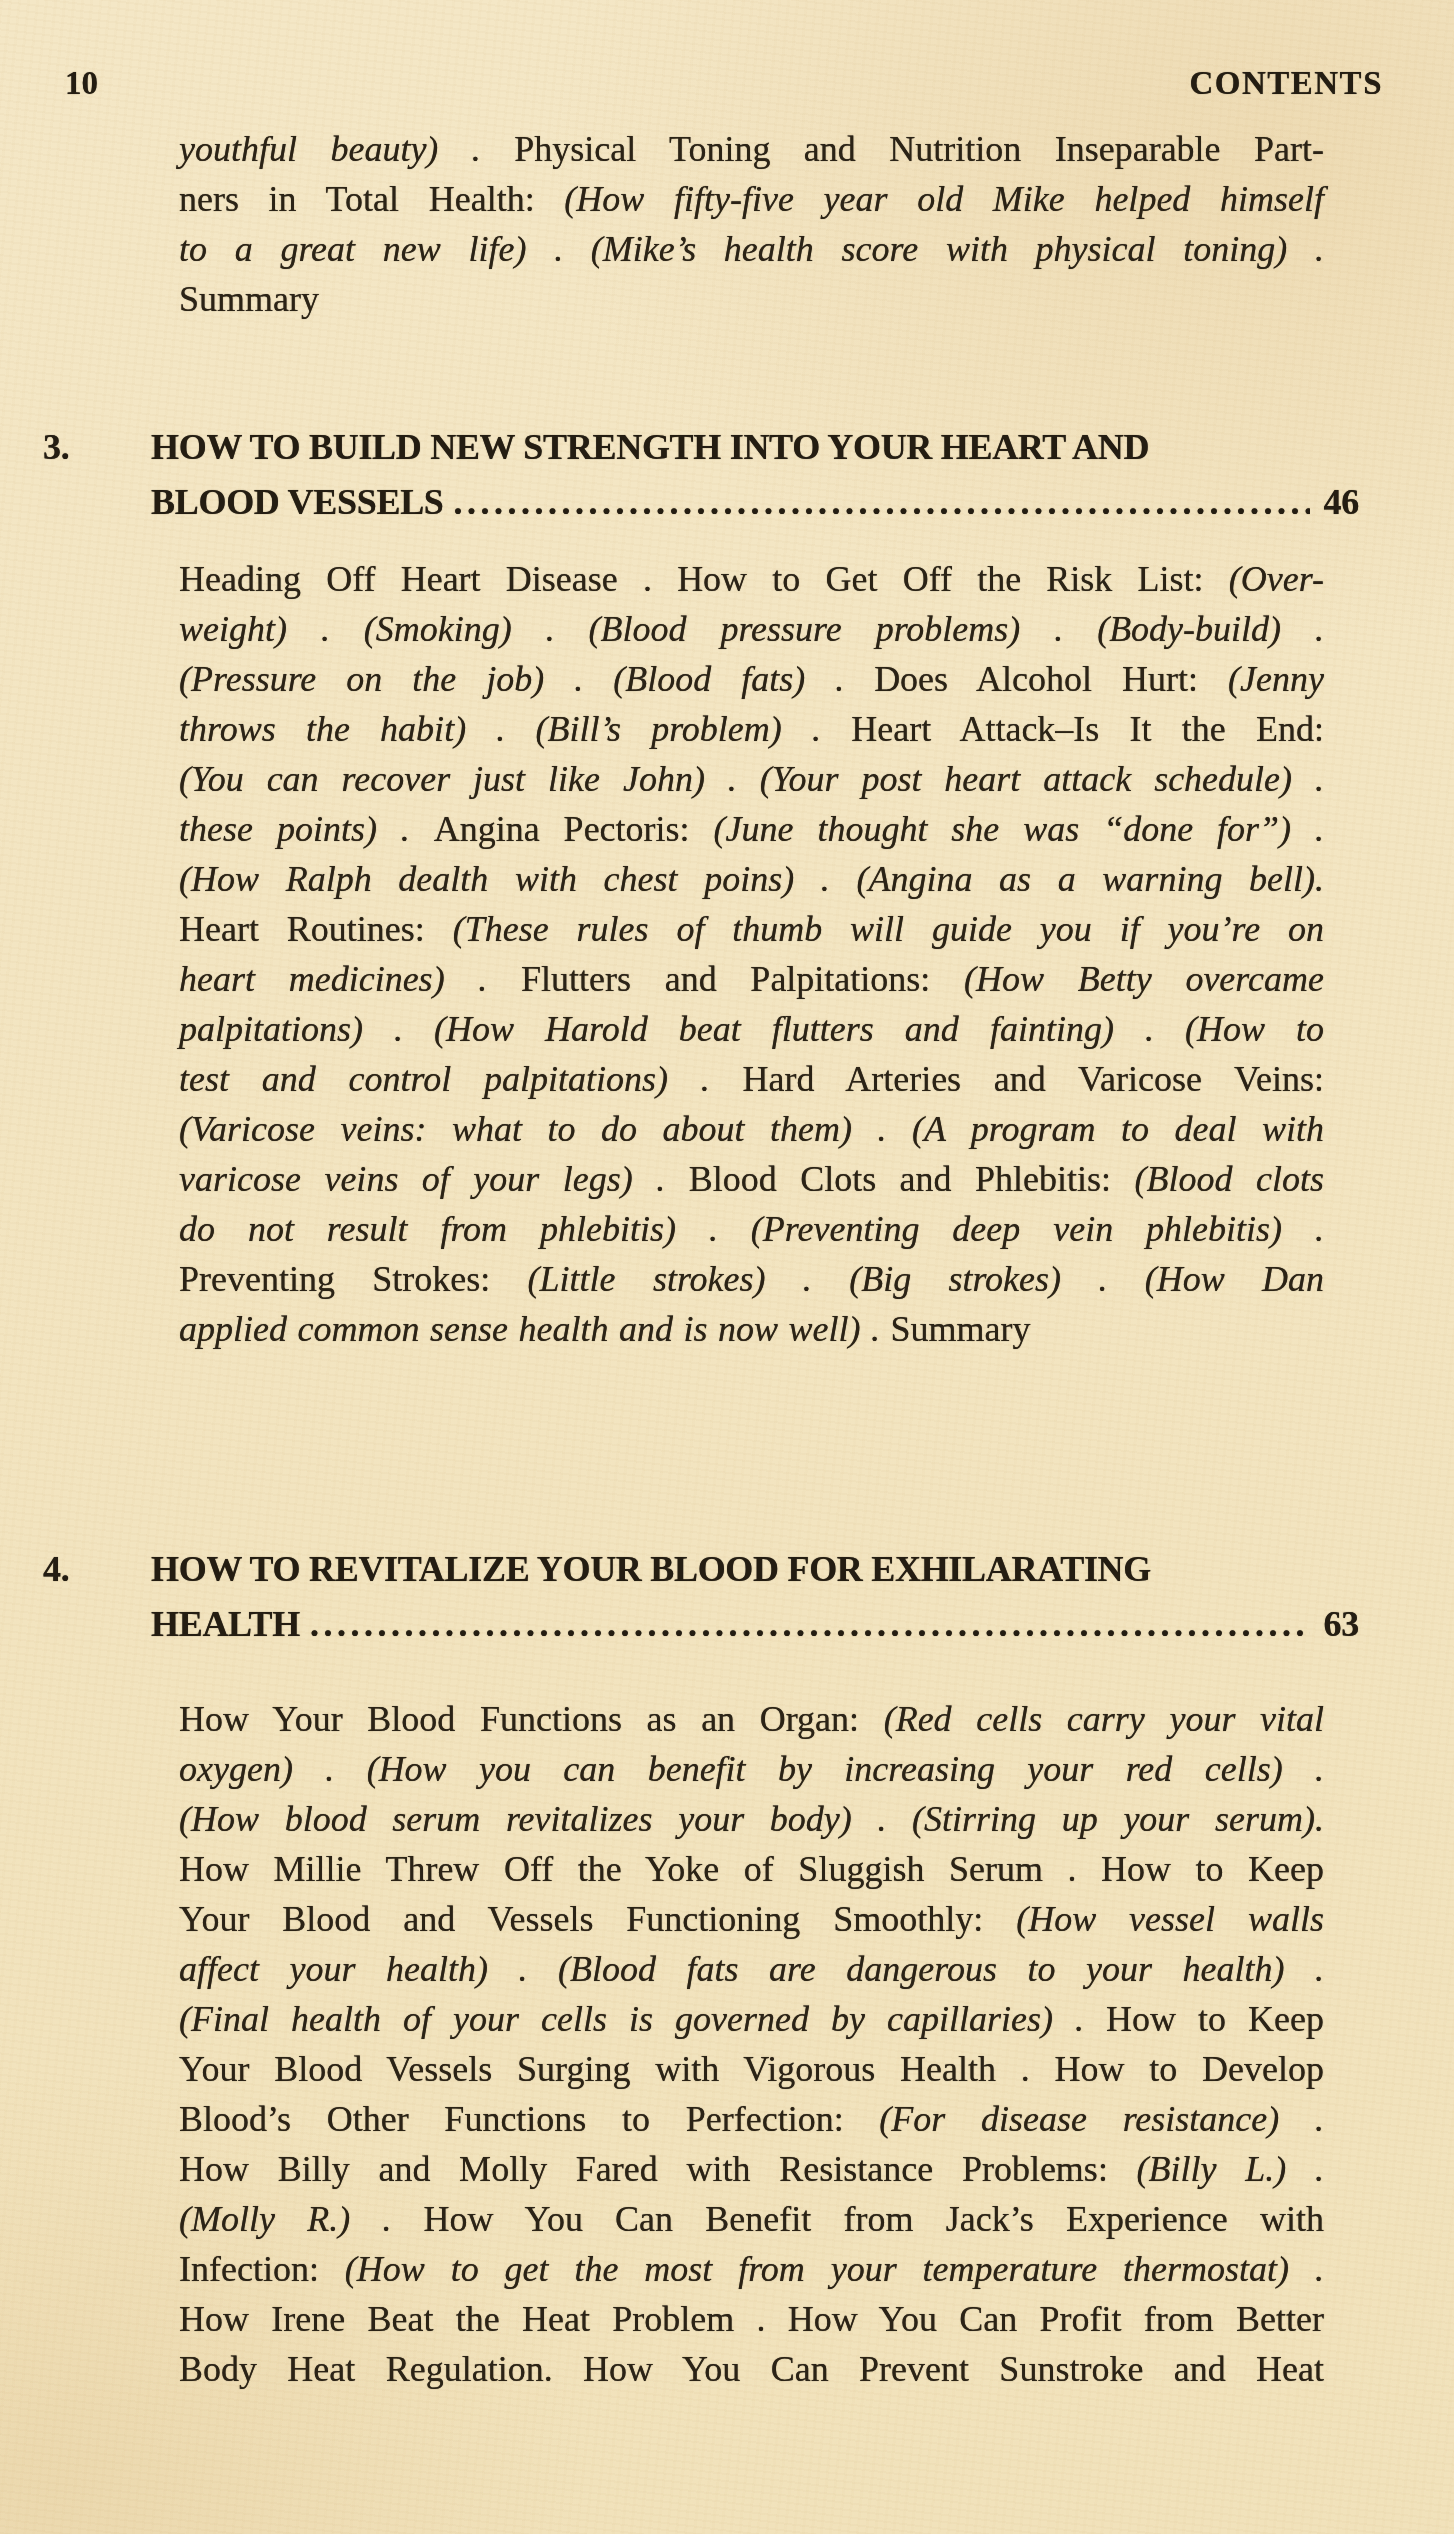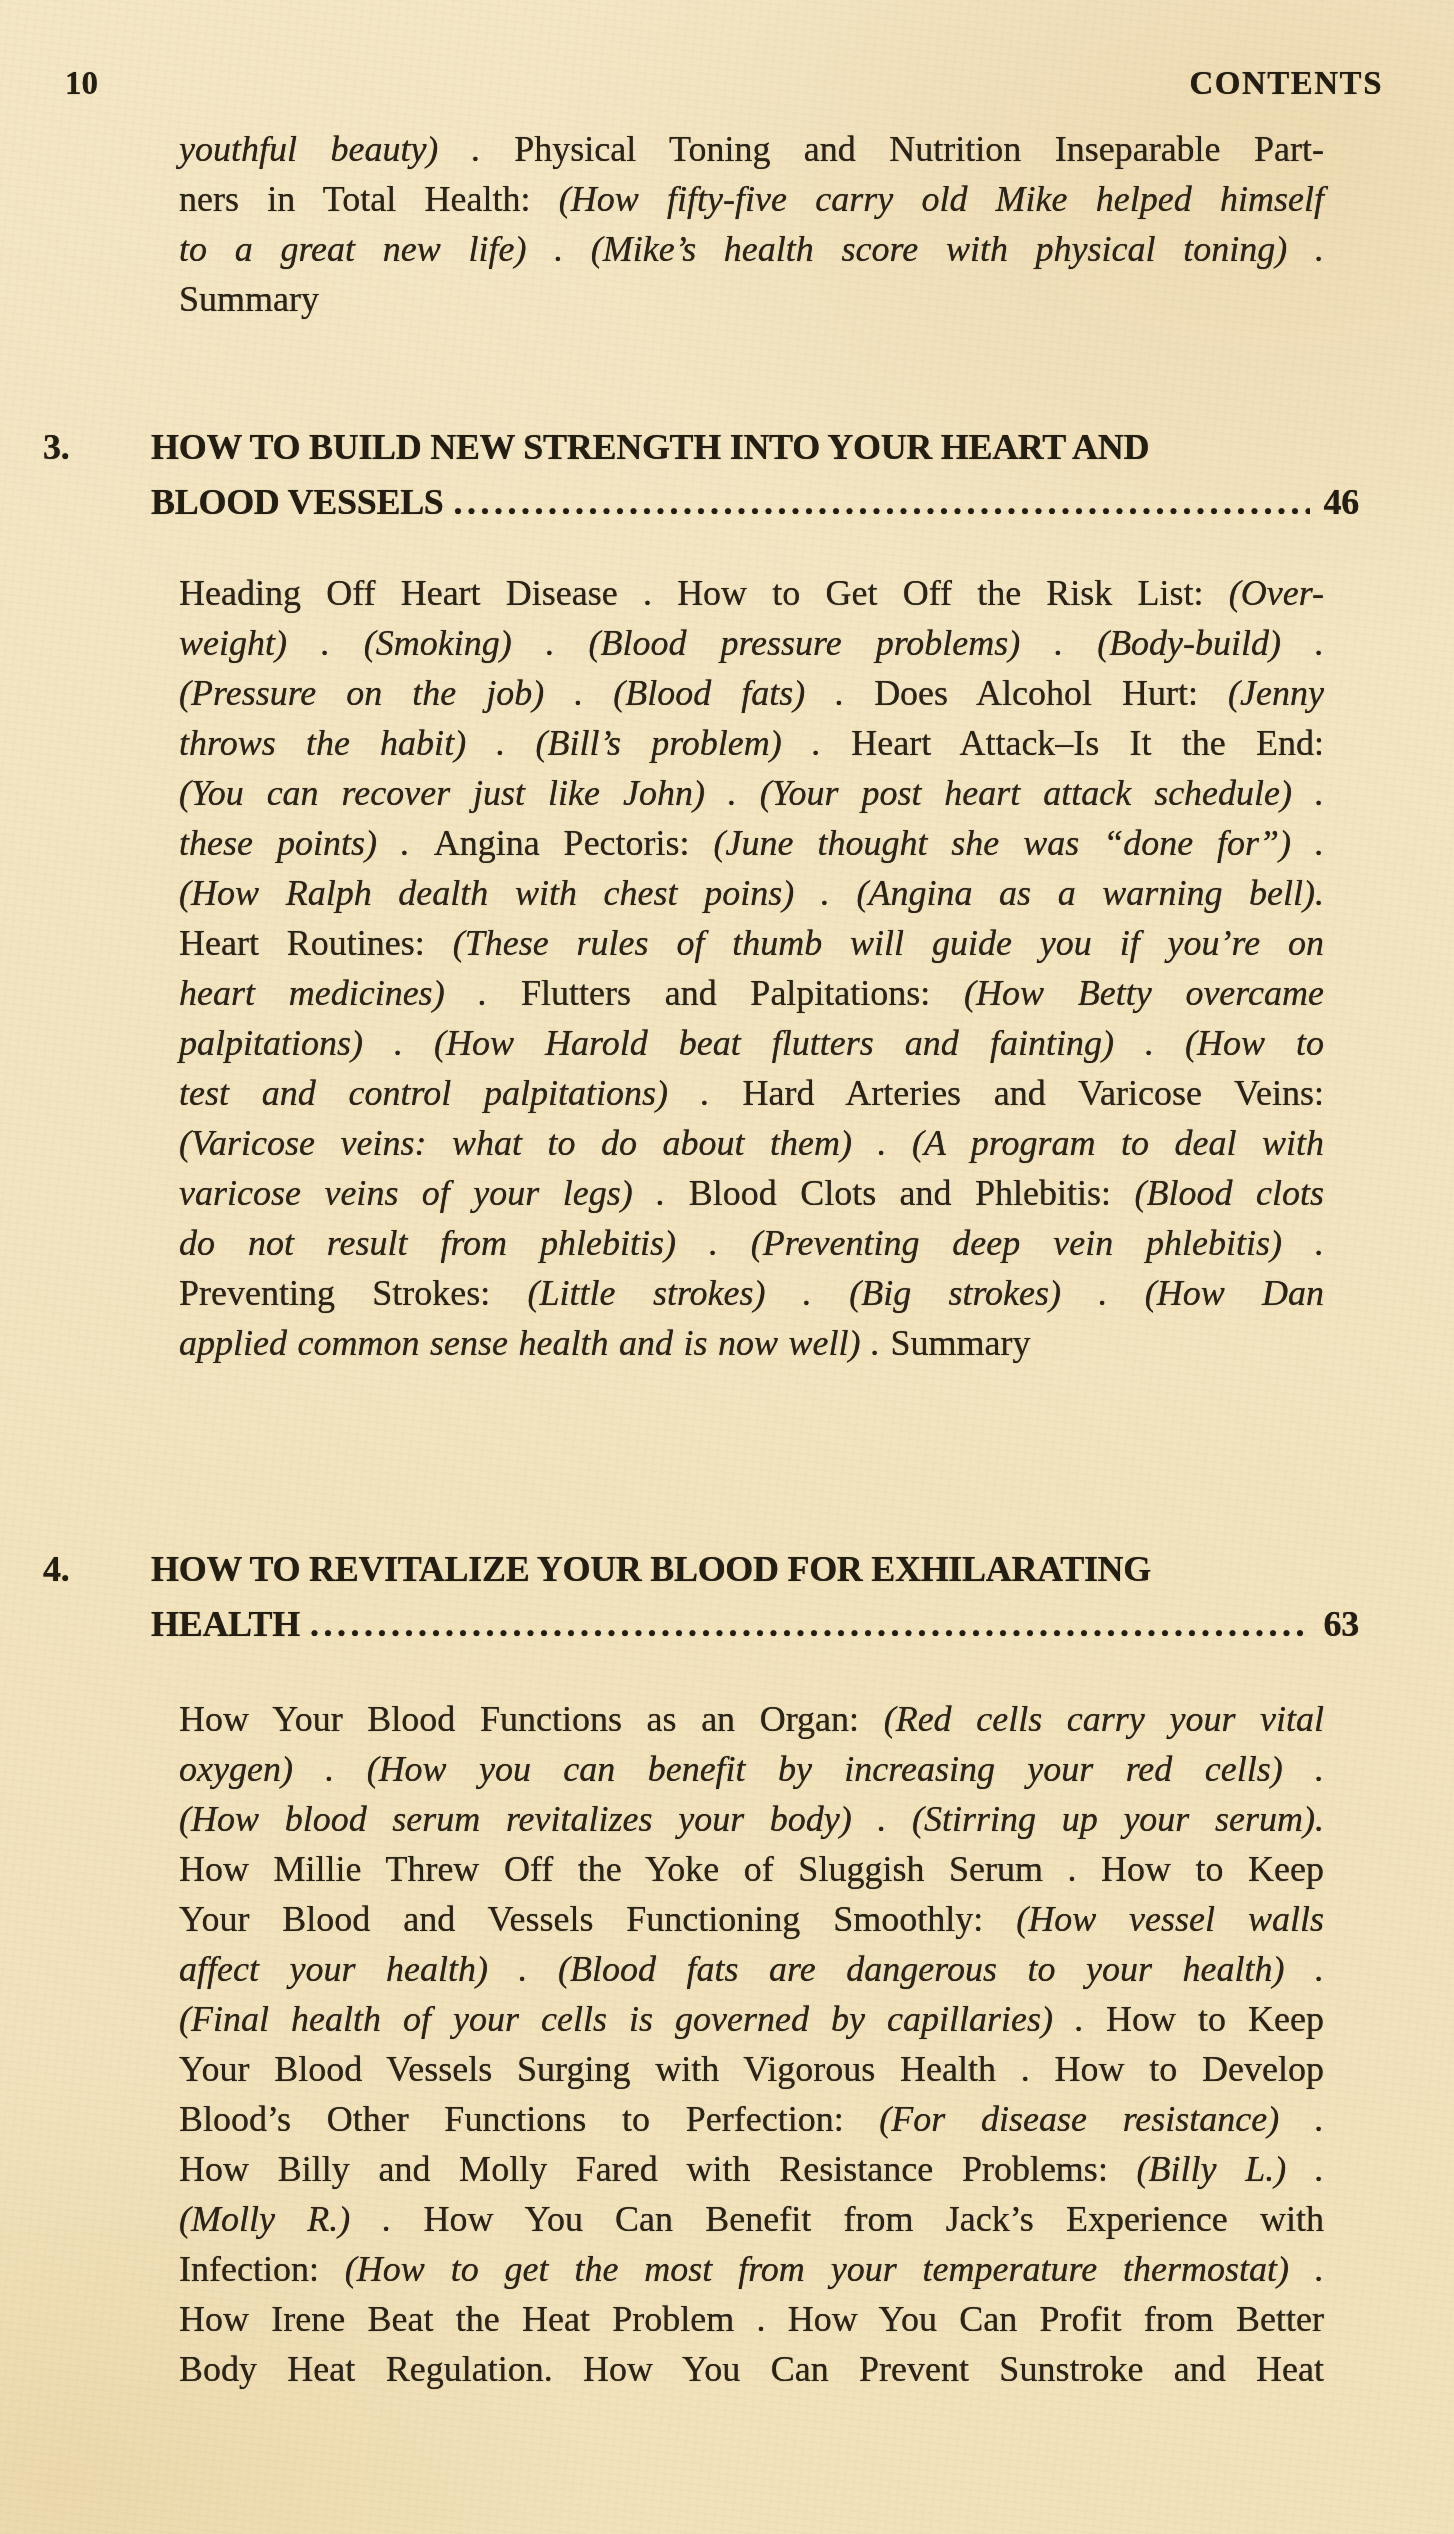--- a/index.html
+++ b/index.html
@@ -32,21 +32,21 @@
   }
   .pgtitle { letter-spacing: 1.5px; }
 
   
   .para {
     position: absolute; left: 151px; width: 1173px;
     font-size: 36px; line-height: 50px;
     word-spacing: 1.5px;
   }
   .para.intro    { top: 124px; }
-  .para.body-ch3 { top: 568px; }
+  .para.body-ch3 { top: 554px; }
   .para.body-ch4 { top: 1694px; }
   .tline { text-align: justify; text-align-last: justify; margin-left: 28px; }
   .tline.last { text-align-last: left; }
   .it { font-style: italic; }
 
   
   .chapter {
     position: absolute; left: 151px; width: 1208px;
     font-weight: bold; font-size: 36px; line-height: 55px;
     color: #241d12; letter-spacing: -0.3px;
@@ -68,21 +68,21 @@
 
 <div class="page">
 
   <div class="pgheader ink">
     <span class="pgnum">10</span>
     <span class="pgtitle">CONTENTS</span>
   </div>
 
   <div class="para intro ink">
       <div class="tline"><span class="it">youthful beauty) . </span><span class="ro">Physical Toning and Nutrition Inseparable Part-</span></div>
-      <div class="tline"><span class="ro">ners in Total Health: </span><span class="it">(How fifty-five carry old Mike helped himself</span></div>
+      <div class="tline"><span class="ro">ners in Total Health: </span><span class="it">(How fifty-five year old Mike helped himself</span></div>
       <div class="tline"><span class="it">to a great new life) . (Mike’s health score with physical toning) .</span></div>
       <div class="tline last"><span class="ro">Summary</span></div>
     </div>
 
   <section class="chapter ch3 ink">
     <span class="chnum">3.</span>
     <div class="chtitle1">HOW TO BUILD NEW STRENGTH INTO YOUR HEART AND</div>
     <div class="chrow">
       <span class="chtitle2">BLOOD VESSELS</span>
       <span class="leader">..............................................................................................................</span>

